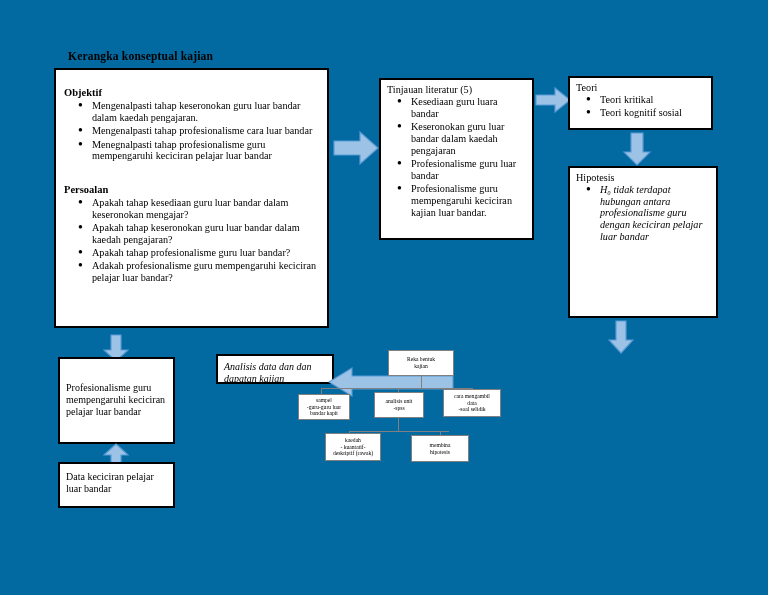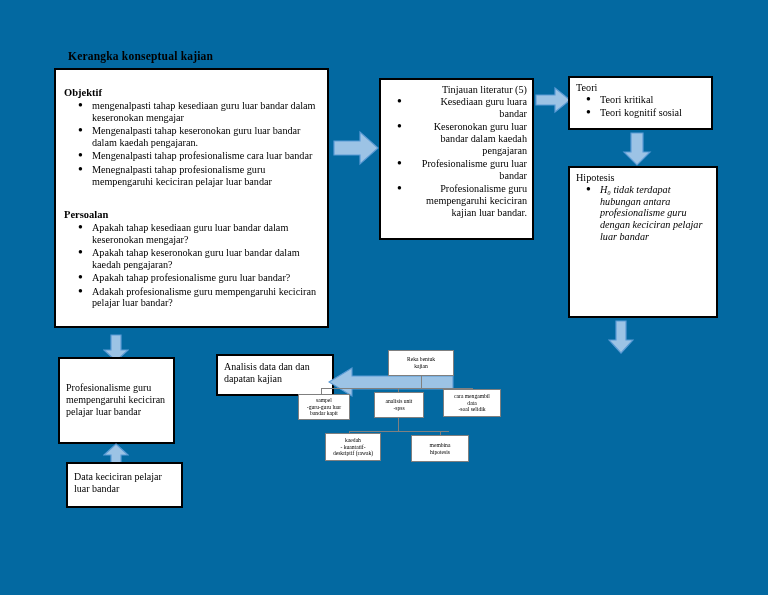--- a/index.html
+++ b/index.html
@@ -96,21 +96,20 @@
 <body>
 
 <div id="canvas">
 
   <div class="abs diagram-title">Kerangka konseptual kajian</div>
 
   <div class="abs box thick" style="left:54px; top:68px; width:275px; height:260px;">
     <div class="box-inner">
       <div class="sec-head">Objektif</div>
       <ul class="bul">
-        <li>mengenalpasti tahap kesediaan guru luar bandar dalam  keseronokan  mengajar</li>
         <li>Mengenalpasti tahap keseronokan guru luar bandar dalam  kaedah  pengajaran.</li>
         <li>Mengenalpasti tahap profesionalisme cara luar bandar</li>
         <li>Menegnalpasti tahap profesionalisme guru mempengaruhi keciciran pelajar luar bandar</li>
       </ul>
       <div class="spacer-line"></div>
       <div class="sec-head">Persoalan</div>
       <ul class="bul">
         <li>Apakah tahap kesediaan guru luar bandar dalam keseronokan mengajar?</li>
         <li>Apakah tahap keseronokan guru luar bandar dalam kaedah pengajaran?</li>
         <li>Apakah tahap profesionalisme guru luar bandar?</li>
@@ -119,21 +118,21 @@
     </div>
   </div>
 
   <div class="abs arrow" style="left:333px; top:130px;">
     <svg width="46" height="36" viewBox="0 0 46 36">
       <polygon points="1,11 27,11 27,2 45,18 27,34 27,25 1,25" fill="#9cc3e5" stroke="#5b9bd5" stroke-width="1.2" stroke-linejoin="miter"></polygon>
     </svg>
   </div>
 
   <div class="abs box thick" style="left:379px; top:78px; width:155px; height:162px;">
-    <div class="box-inner" style="padding:4px 5px 4px 6px;text-align:right;">
+    <div class="box-inner" style="padding:4px 5px 4px 6px;">
       <div style="font-size:10.2px; line-height:1.15;">Tinjauan literatur (5)</div>
       <ul class="bul" style="padding-left:10px;">
         <li>Kesediaan guru luara bandar</li>
         <li>Keseronokan guru luar bandar dalam kaedah pengajaran</li>
         <li>Profesionalisme guru luar bandar</li>
         <li>Profesionalisme guru mempengaruhi keciciran kajian luar bandar.</li>
       </ul>
     </div>
   </div>
 
@@ -185,27 +184,27 @@
       <div style="font-size:10px; line-height:1.2;">Profesionalisme guru mempengaruhi keciciran pelajar luar bandar</div>
     </div>
   </div>
 
   <div class="abs arrow" style="left:103px; top:443px;">
     <svg width="26" height="26" viewBox="0 0 26 26">
       <polygon points="13,1 25,12 18,12 18,25 8,25 8,12 1,12" fill="#9cc3e5" stroke="#5b9bd5" stroke-width="1.2" stroke-linejoin="miter"></polygon>
     </svg>
   </div>
 
-  <div class="abs box thick" style="left:66px; top:462px; width:117px; height:46px;">
+  <div class="abs box thick" style="left:58px; top:462px; width:117px; height:46px;">
     <div class="box-inner" style="padding:7px 6px;">
       <div style="font-size:10px; line-height:1.2;">Data keciciran pelajar luar bandar</div>
     </div>
   </div>
 
-  <div class="abs box thick" style="left:216px; top:354px; width:118px; height:42px;">
+  <div class="abs box thick" style="left:216px; top:354px; width:118px; height:30px;font-style:italic;">
     <div class="box-inner" style="padding:5px 6px;">
       <div style="font-size:10px; line-height:1.2;">Analisis data dan dan dapatan kajian</div>
     </div>
   </div>
 
   <div class="abs arrow" style="left:328px; top:366px;">
     <svg width="126" height="32" viewBox="0 0 126 32">
       <polygon points="1,16 24,2 24,10 125,10 125,23 24,23 24,30" fill="#9cc3e5" stroke="#5b9bd5" stroke-width="1.1" stroke-linejoin="miter"></polygon>
     </svg>
   </div>

